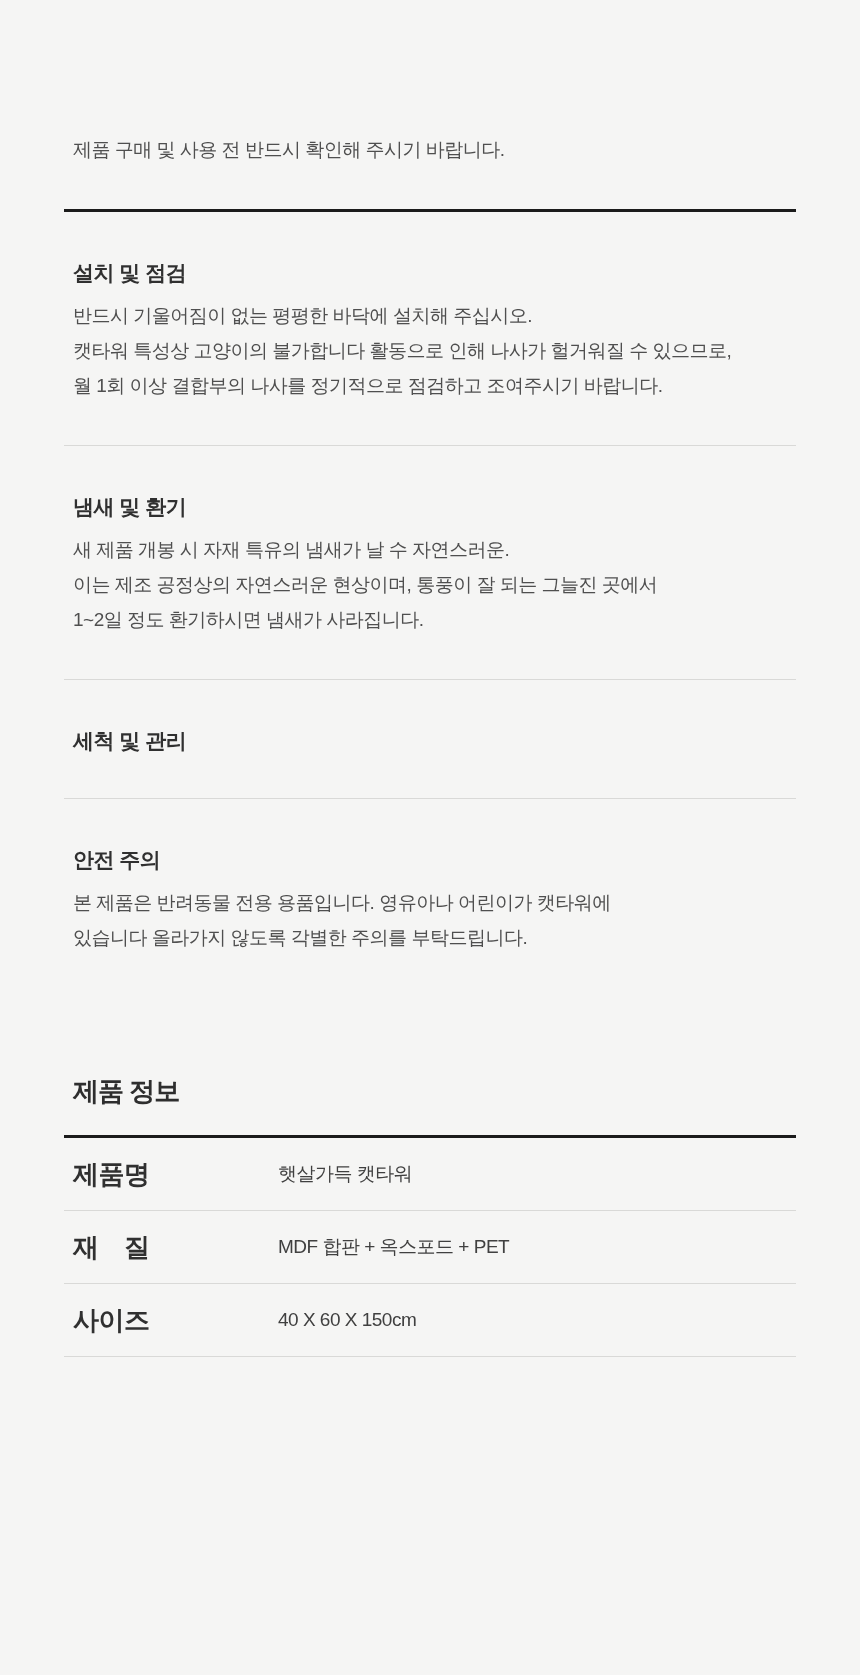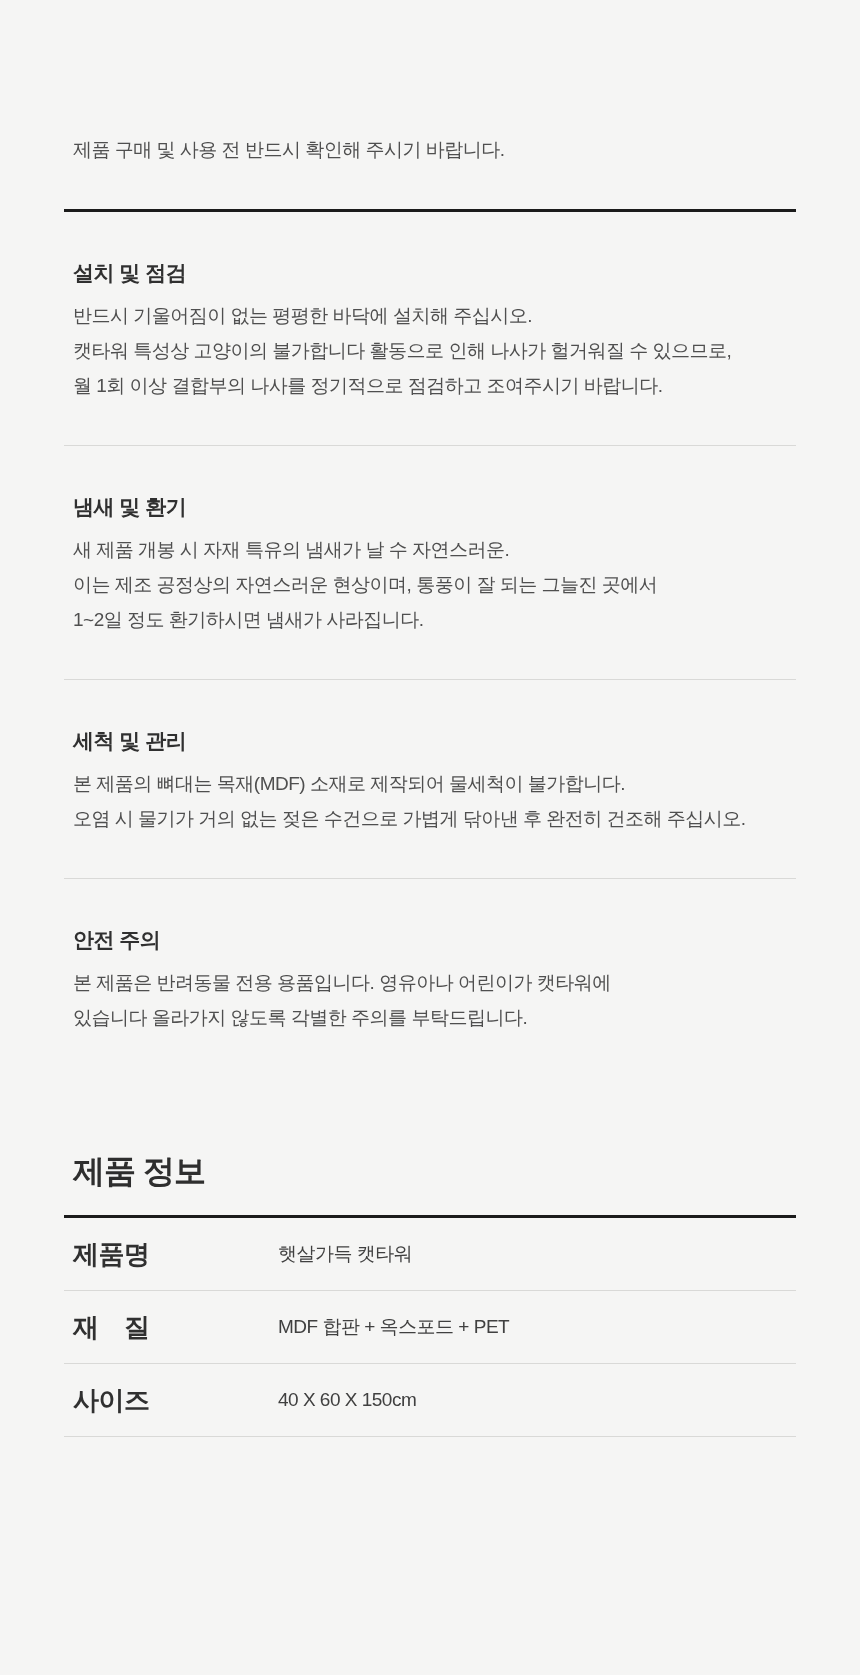--- a/index.html
+++ b/index.html
@@ -56,21 +56,21 @@
   .sec-body {
     margin: 10px 0 0 9px;
   }
   .sec-line {
     font-size: 19px;
     line-height: 35px;
     color: #4f4f4f;
   }
   .info-title {
     margin: 118px 0 0 9px;
-    font-size: 32px;
+    font-size: 26px;
     line-height: 36px;
     font-weight: 700;
     color: #2e2e2e;
     letter-spacing: -1px;
   }
   .divider.strong.table-top {
     margin-top: 26px;
   }
   .spec-table {
     width: 100%;
@@ -114,24 +114,20 @@
 
   <h2 class="sec-heading">냄새 및 환기</h2>
   <div class="sec-body">
     <div class="sec-line">새 제품 개봉 시 자재 특유의 냄새가 날 수 자연스러운.</div>
     <div class="sec-line">이는 제조 공정상의 자연스러운 현상이며, 통풍이 잘 되는 그늘진 곳에서</div>
     <div class="sec-line">1~2일 정도 환기하시면 냄새가 사라집니다.</div>
   </div>
   <div class="divider light"></div>
 
   <h2 class="sec-heading">세척 및 관리</h2>
-  <div class="sec-body">
-    <div class="sec-line">본 제품의 뼈대는 목재(MDF) 소재로 제작되어 물세척이 불가합니다.</div>
-    <div class="sec-line">오염 시 물기가 거의 없는 젖은 수건으로 가볍게 닦아낸 후 완전히 건조해 주십시오.</div>
-  </div>
   <div class="divider light"></div>
 
   <h2 class="sec-heading">안전 주의</h2>
   <div class="sec-body">
     <div class="sec-line">본 제품은 반려동물 전용 용품입니다. 영유아나 어린이가 캣타워에</div>
     <div class="sec-line">있습니다 올라가지 않도록 각별한 주의를 부탁드립니다.</div>
   </div>
 
   <h2 class="info-title">제품 정보</h2>
   <div class="divider strong table-top"></div>

